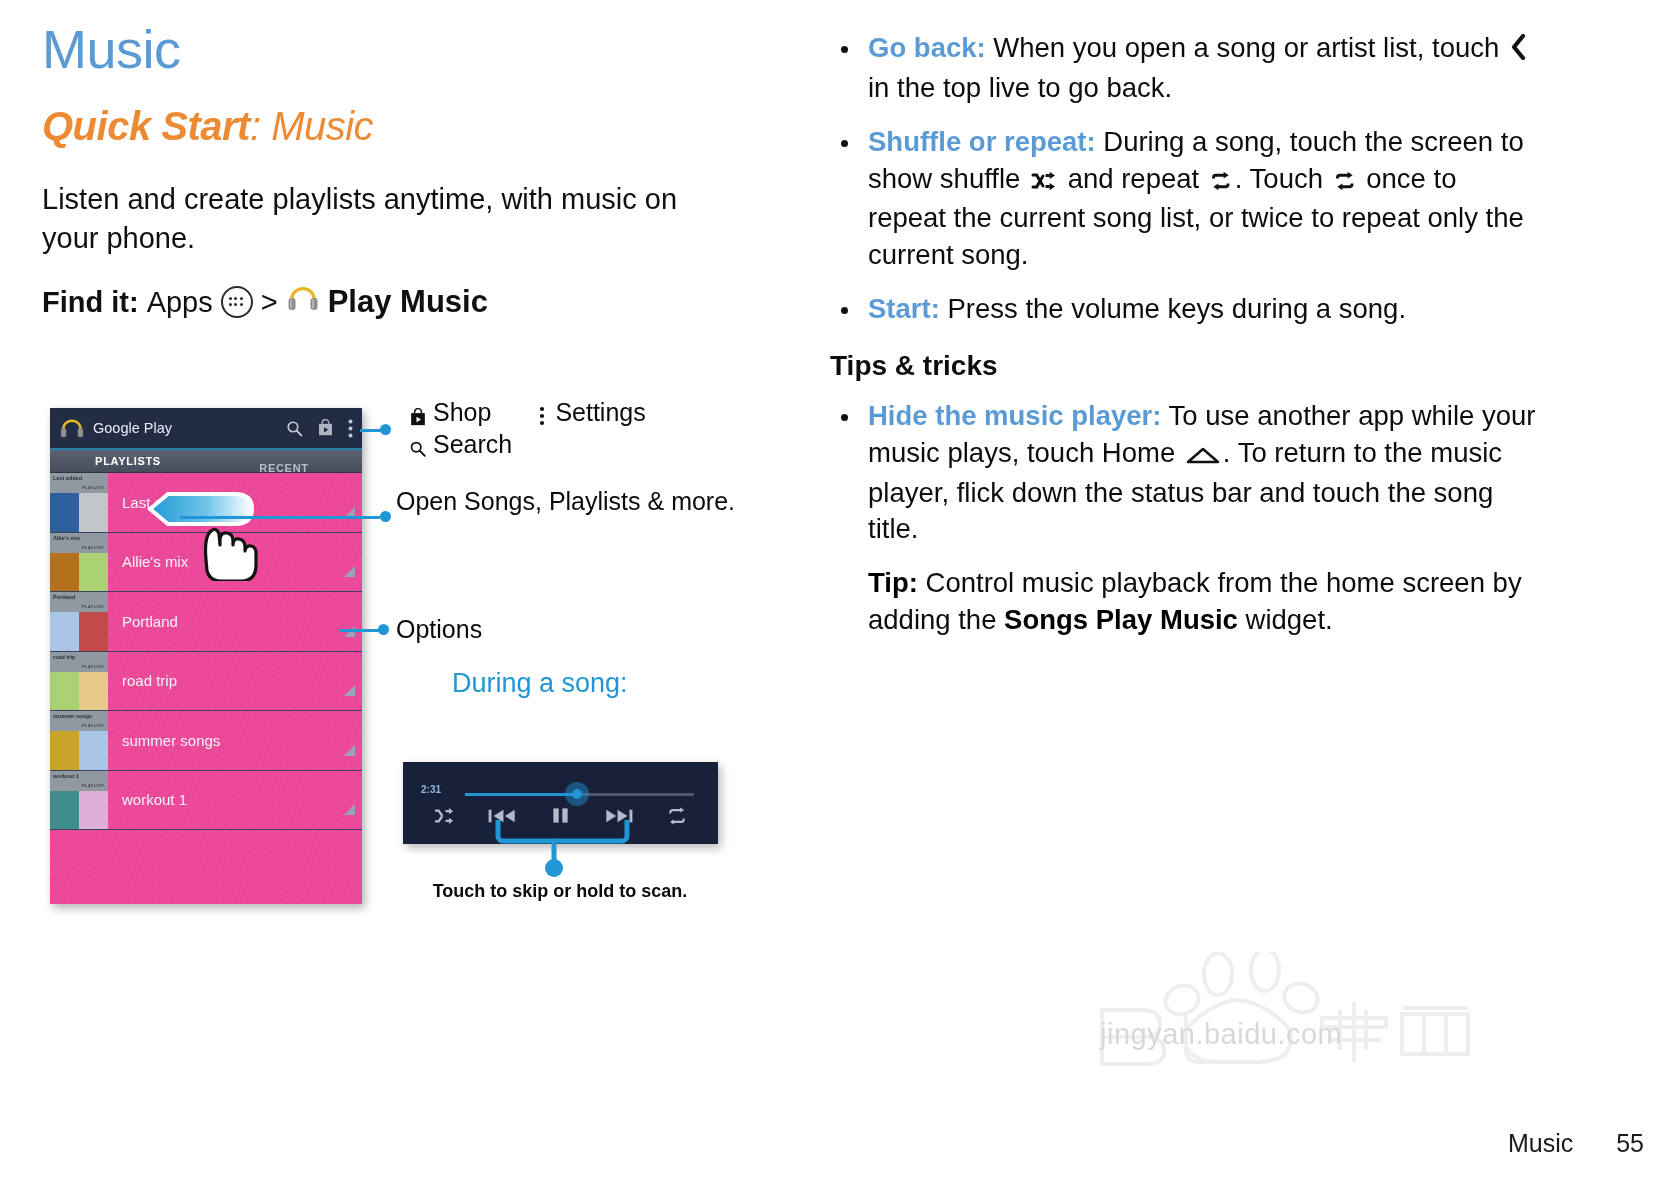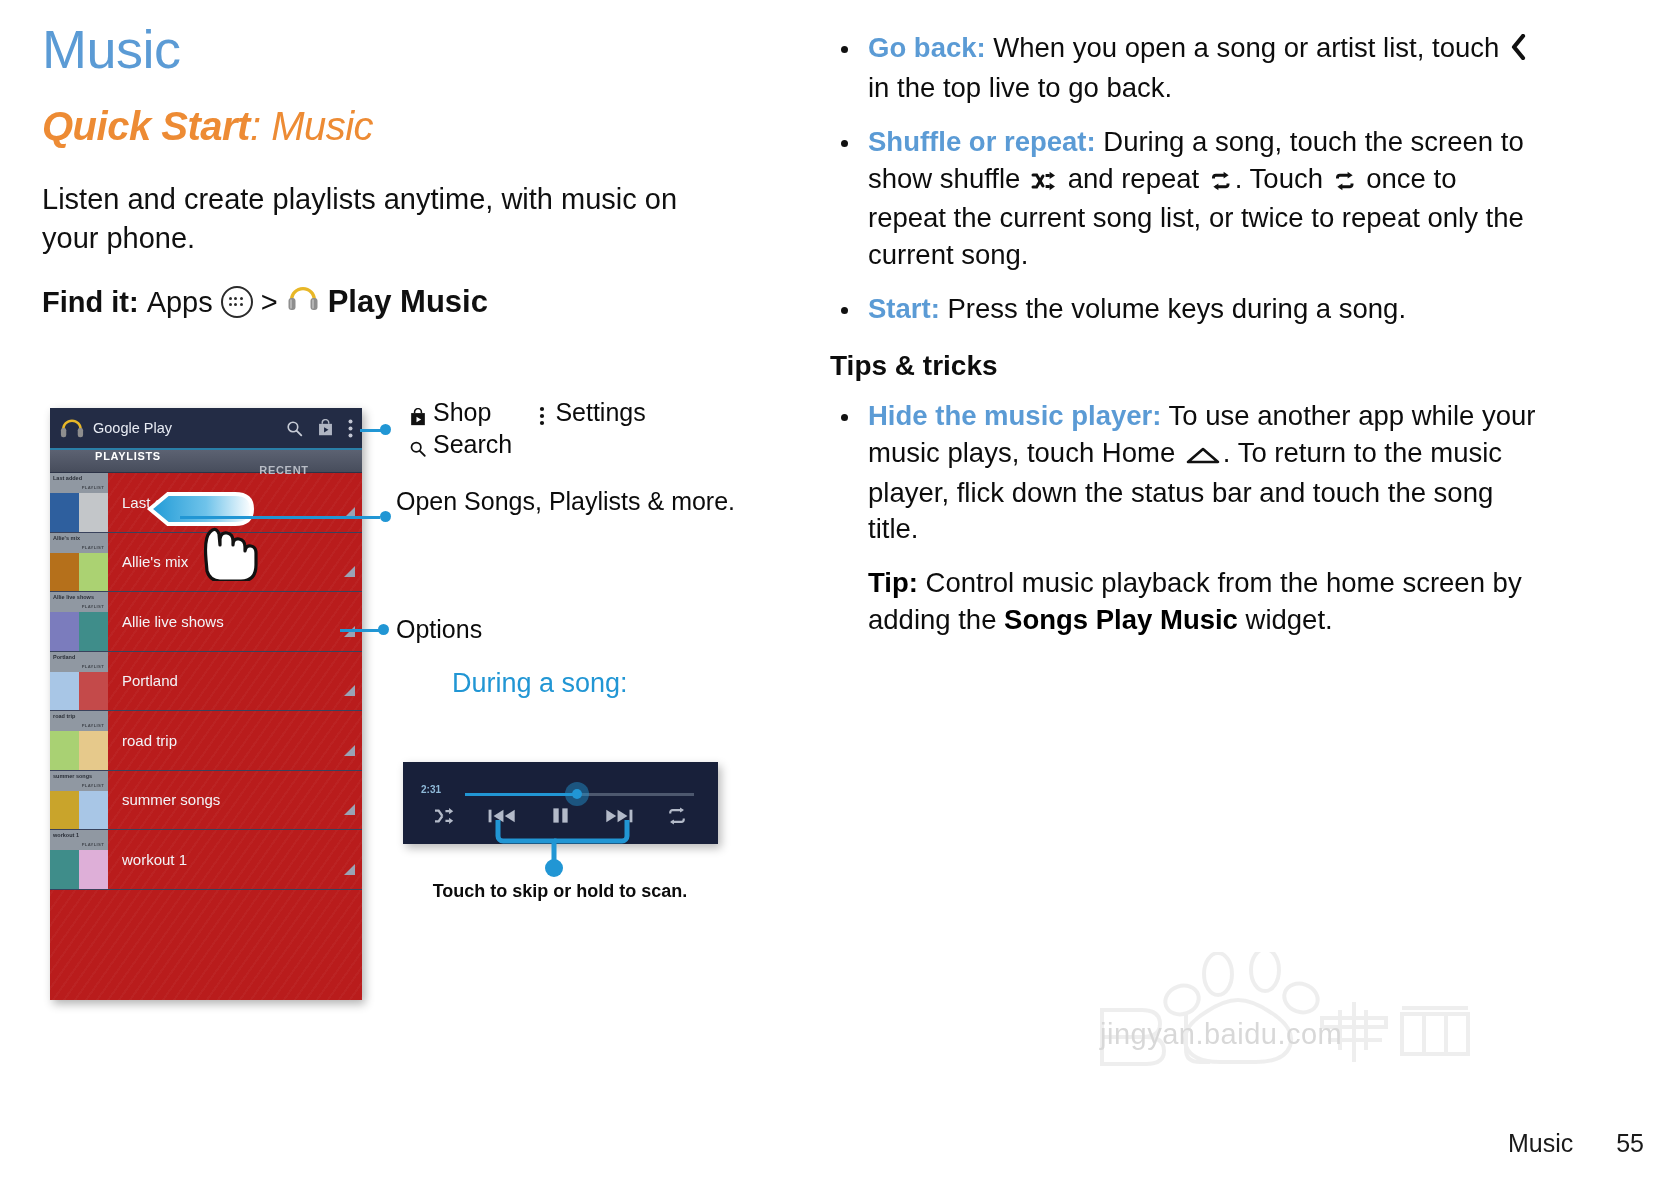--- a/index.html
+++ b/index.html
@@ -39,41 +39,41 @@
   }
   .apps-icon i{
     display:block;width:3px;height:3px;background:#2b2b2b;border-radius:50%;
     position:absolute;
   }
 
   .hp-ico{display:inline-block;vertical-align:middle;}
 
   
   .phone{
-    position:absolute;left:50px;top:408px;width:312px;height:592px;
-    background:#b91c1c;
+    position:absolute;left:50px;top:408px;width:312px;height:496px;
+    background:#ec4899;
     box-shadow:3px 4px 9px rgba(0,0,0,.30);
     overflow:hidden;
   }
   .phone-stripes{
     position:absolute;inset:0;
     background-image:repeating-linear-gradient(-55deg,rgba(255,255,255,.030) 0px,rgba(255,255,255,.030) 2px,rgba(255,255,255,0) 2px,rgba(255,255,255,0) 9px);
     pointer-events:none;
   }
   .phone-bar{
     position:relative;height:40px;background:#232c45;
     display:flex;align-items:center;padding:0 9px;border-bottom:2px solid #2a7fa8;
   }
   .phone-bar .logo{width:26px;height:22px;margin-right:8px;flex:0 0 auto;}
   .phone-bar .appname{color:#e8ecf4;font-size:14.5px;font-weight:400;flex:1;}
   .phone-bar .ic{margin-left:14px;opacity:.85;display:flex;align-items:center;}
 
   .tabbar{
     position:relative;height:22px;background:linear-gradient(#5c6272,#474d5c);
-    display:flex;border-bottom:1px solid #2c3347;
+    display:flex;align-items:center;border-bottom:1px solid #2c3347;
   }
   .tabbar .tab{
     color:#ffffff;font-size:11px;font-weight:700;letter-spacing:.7px;
     flex:1;text-align:center;
   }
   .tabbar .tab.muted{color:#b9bdc6;margin-top:14px;}
 
   .plist{position:relative;}
   .prow{
     position:relative;display:flex;align-items:stretch;height:58.5px;
@@ -264,33 +264,20 @@
         </div>
         <div class="prow">
           <div class="thumbwrap">
             <div class="thumb-label">Allie's mix<span class="sub">PLAYLIST</span></div>
             <div class="thumb-swatch">
               <span style="background: rgb(181, 112, 27);"></span>
               <span style="background: rgb(171, 210, 114);"></span>
             </div>
           </div>
           <div class="ptitle">Allie's mix</div>
-          <div class="opts">
-            <div class="tri"></div>
-          </div>
-        </div>
-        <div class="prow">
-          <div class="thumbwrap">
-            <div class="thumb-label">Allie live shows<span class="sub">PLAYLIST</span></div>
-            <div class="thumb-swatch">
-              <span style="background: rgb(123, 124, 189);"></span>
-              <span style="background: rgb(63, 141, 138);"></span>
-            </div>
-          </div>
-          <div class="ptitle">Allie live shows</div>
           <div class="opts">
             <div class="tri"></div>
           </div>
         </div>
         <div class="prow">
           <div class="thumbwrap">
             <div class="thumb-label">Portland<span class="sub">PLAYLIST</span></div>
             <div class="thumb-swatch">
               <span style="background: rgb(168, 198, 230);"></span>
               <span style="background: rgb(196, 74, 74);"></span>

